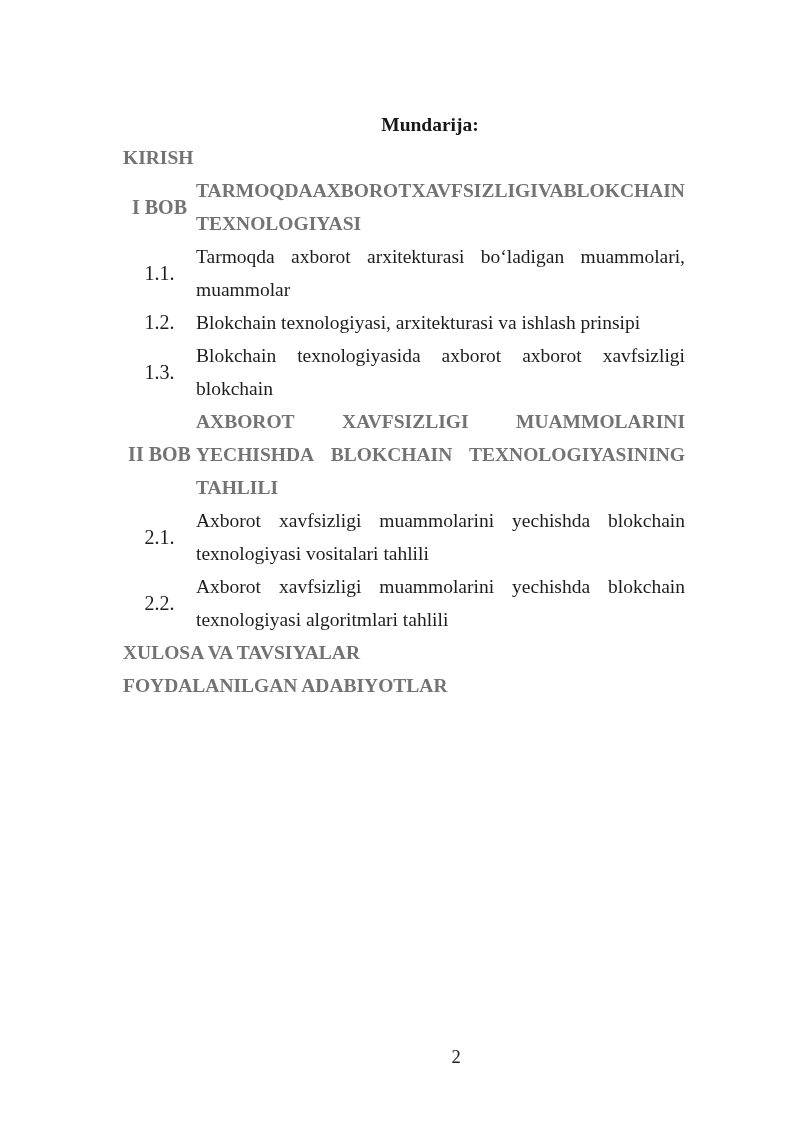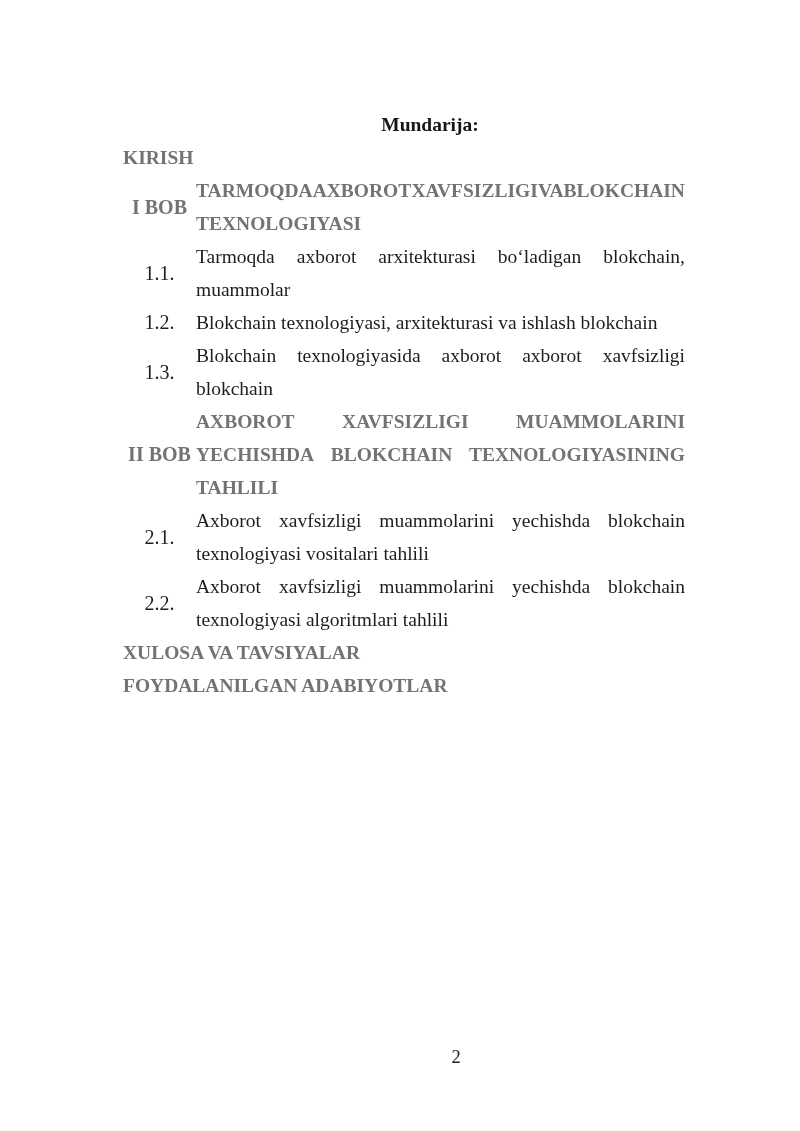--- a/index.html
+++ b/index.html
@@ -106,29 +106,29 @@
           </div>
   </div>
         <div class="row">
     <div class="cell label">1.1.</div>
     <div class="cell text">
             <div class="jline">
               <span>Tarmoqda</span>
               <span>axborot</span>
               <span>arxitekturasi</span>
               <span>boʻladigan</span>
-              <span>blokchain,</span>
+              <span>muammolari,</span>
             </div>
             <div class="jlast">muammolar</div>
           </div>
   </div>
         <div class="row">
     <div class="cell label">1.2.</div>
     <div class="cell text">
-            <div class="jlast">Blokchain texnologiyasi, arxitekturasi va ishlash blokchain</div>
+            <div class="jlast">Blokchain texnologiyasi, arxitekturasi va ishlash prinsipi</div>
           </div>
   </div>
         <div class="row">
     <div class="cell label">1.3.</div>
     <div class="cell text">
             <div class="jline">
               <span>Blokchain</span>
               <span>texnologiyasida</span>
               <span>axborot</span>
               <span>axborot</span>

